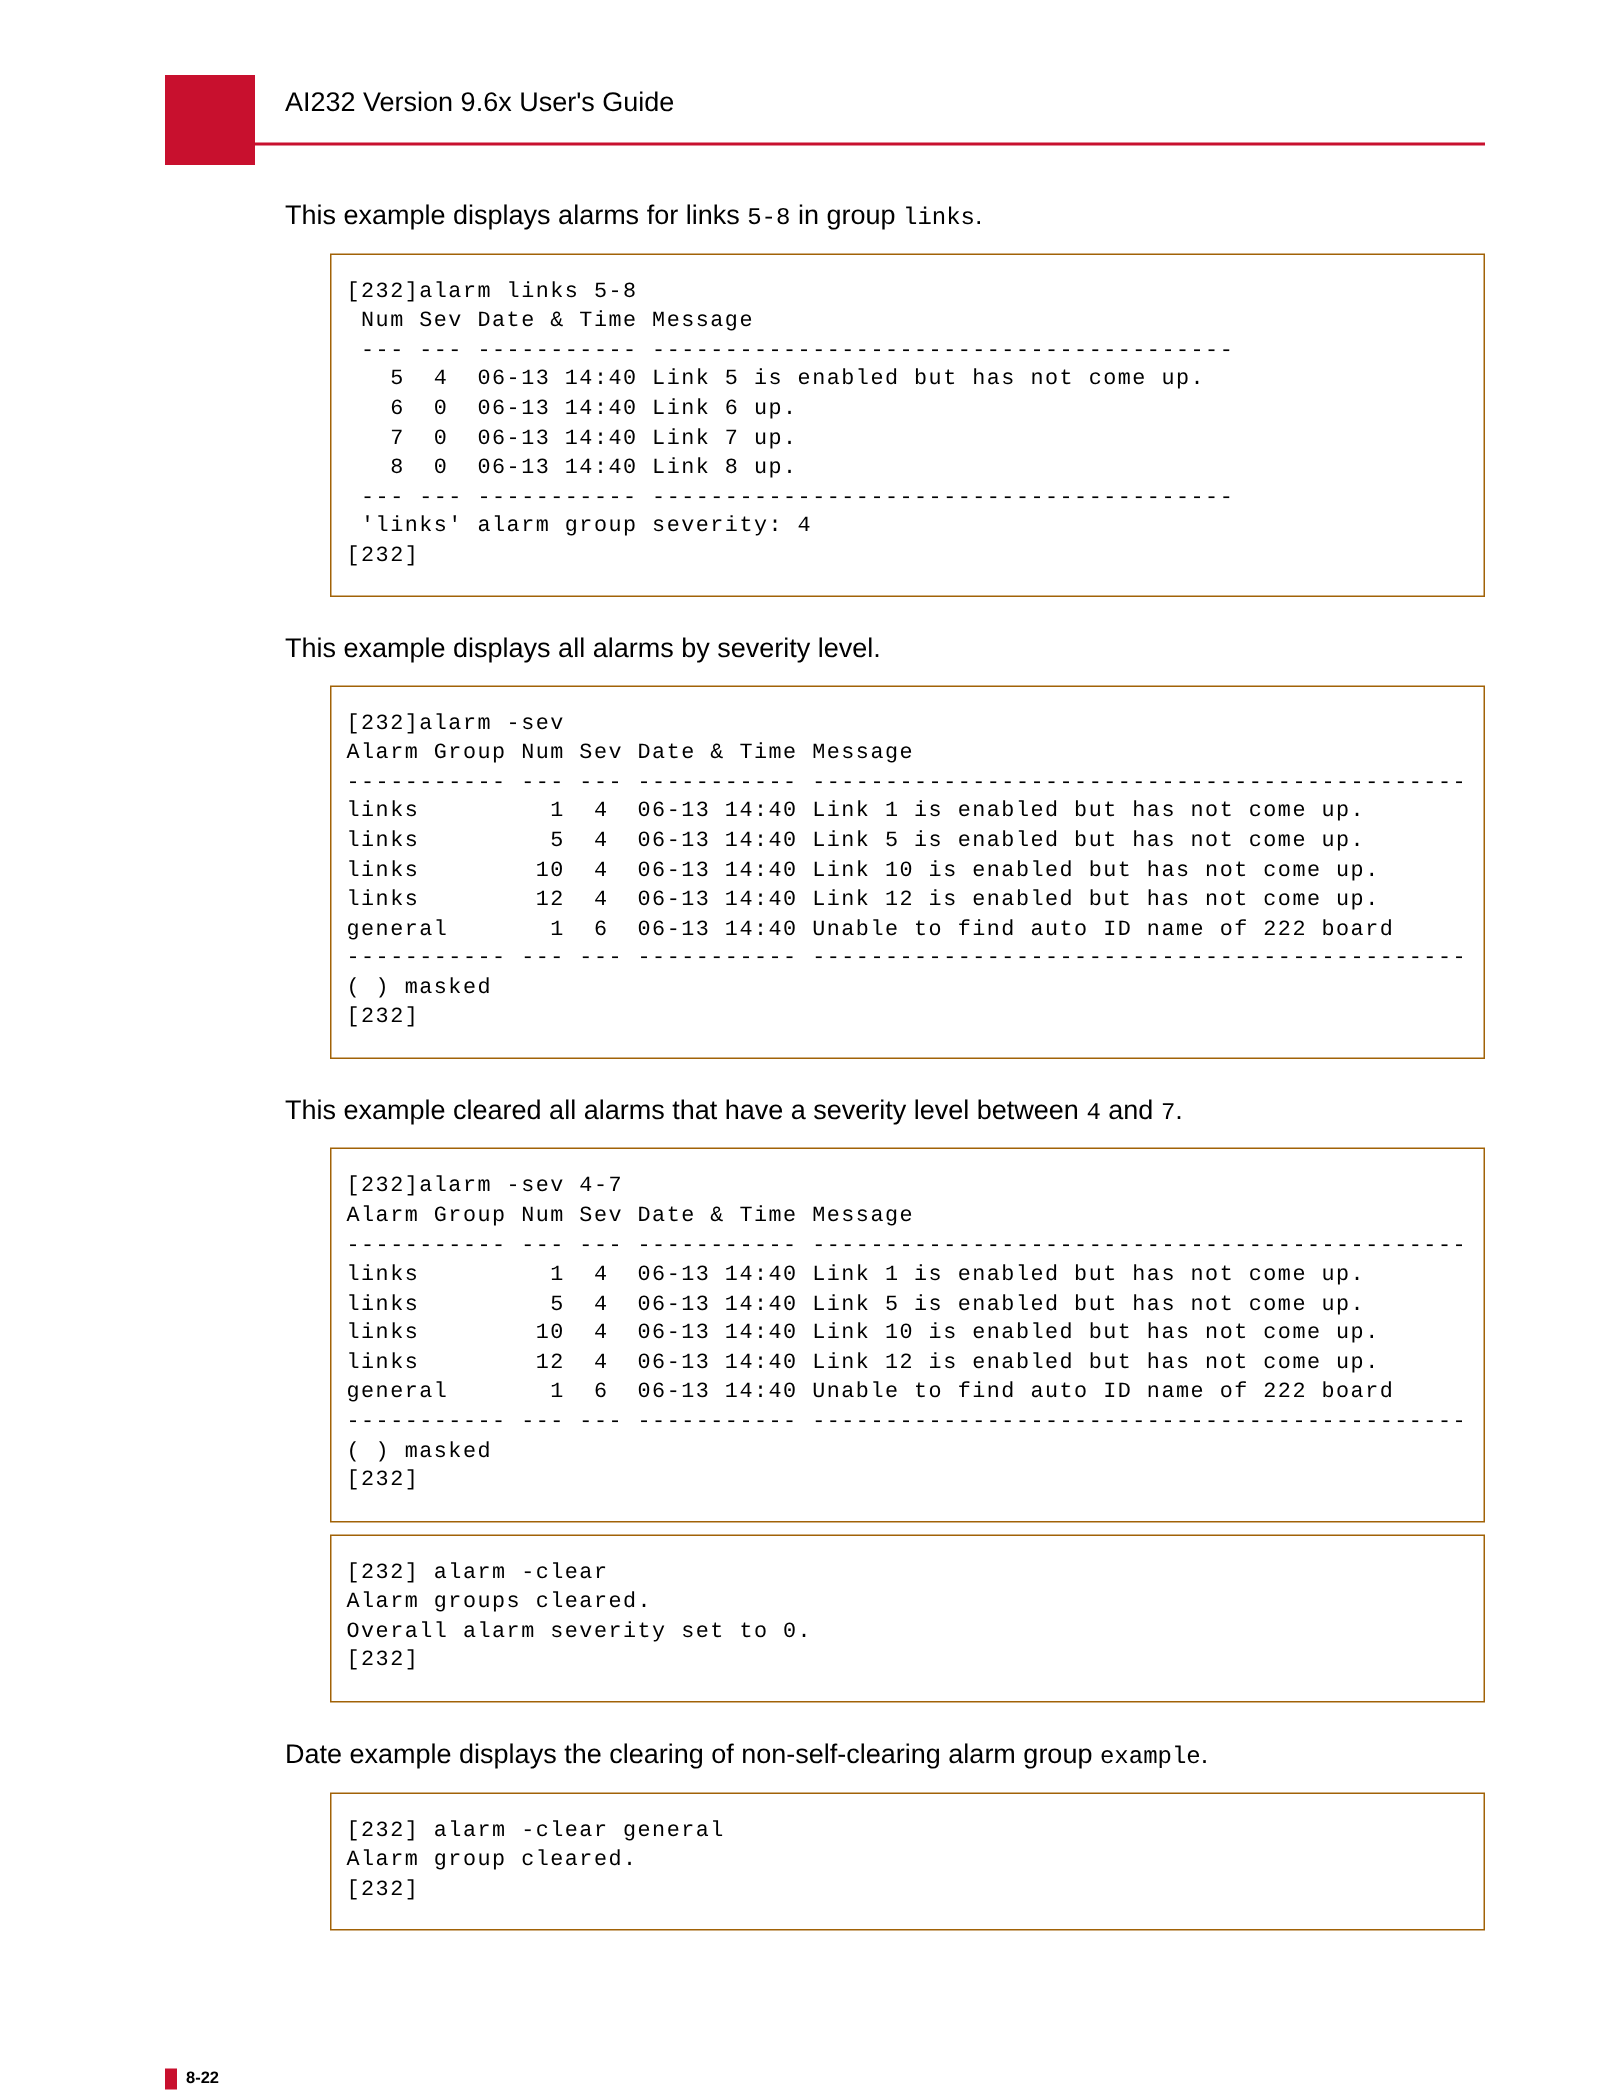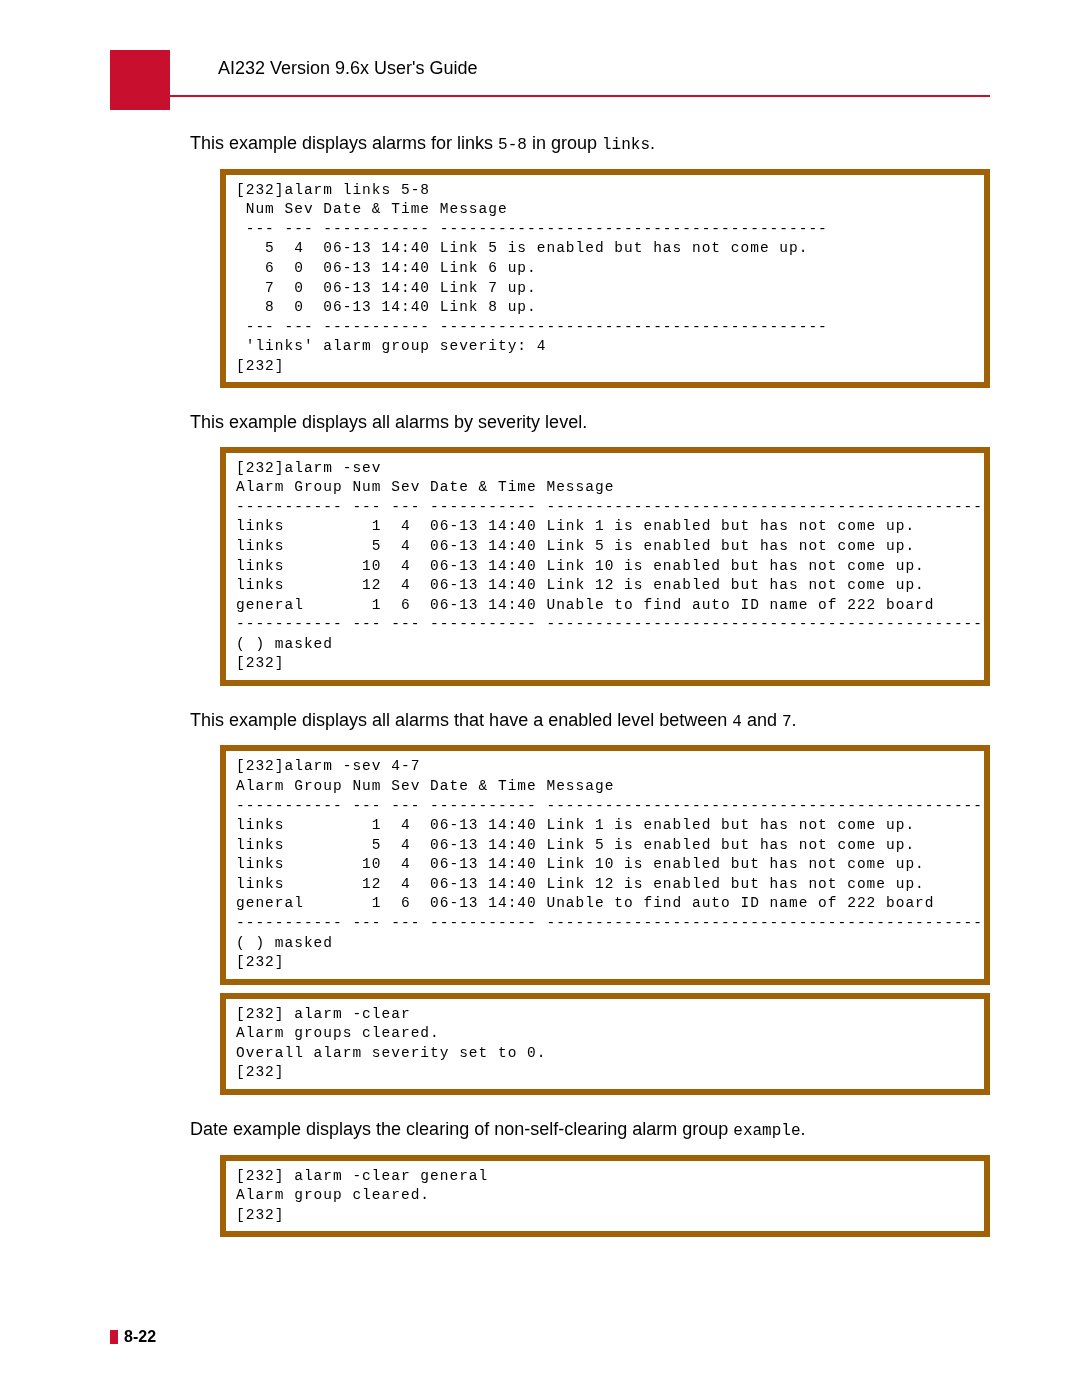--- a/index.html
+++ b/index.html
@@ -17,21 +17,21 @@
   }
   .red-block {
     position: absolute;
     left: 110px;
     top: 50px;
     width: 60px;
     height: 60px;
     background: #c8102e;
   }
   .header {
-    margin-left: 108px;
+    margin-left: 80px;
     padding-top: 6px;
     font-size: 18px;
     line-height: 1.4;
   }
   .header .title { font-size: 18px; }
   .header .subtitle { font-size: 16px; }
   .red-rule {
     margin: 14px 0 34px 0;
     border: none;
     border-top: 2px solid #c8102e;
@@ -41,43 +41,43 @@
     font-size: 18px;
     margin: 22px 0 12px 0;
     line-height: 1.35;
   }
   .inline-code {
     font-family: "Courier New", Courier, monospace;
     font-size: 16px;
   }
   .codebox {
     margin: 8px 0 8px 30px;
-    border: 6px solid #a16207;
-    padding: 6px 10px;
+    border: 1px solid #a16207;
+    padding: 16px 10px;
     font-family: "Courier New", Courier, monospace;
     font-size: 14.5px;
     line-height: 1.35;
     white-space: pre;
     letter-spacing: 1px;
     overflow: hidden;
   }
   .footer {
     margin-top: 90px;
     margin-left: 0;
   }
   .footer-mark {
     display: inline-block;
     width: 8px;
     height: 14px;
     background: #c8102e;
     vertical-align: middle;
     margin-right: 6px;
   }
   .footer-text {
-    font-size: 16px;
+    font-size: 11px;
     font-weight: bold;
     vertical-align: middle;
   }
 </style>
 </head>
 <body>
 
 <div class="page">
 
   <div class="red-block"></div>
@@ -113,21 +113,21 @@
 links         1  4  06-13 14:40 Link 1 is enabled but has not come up.
 links         5  4  06-13 14:40 Link 5 is enabled but has not come up.
 links        10  4  06-13 14:40 Link 10 is enabled but has not come up.
 links        12  4  06-13 14:40 Link 12 is enabled but has not come up.
 general       1  6  06-13 14:40 Unable to find auto ID name of 222 board
 ----------- --- --- ----------- ---------------------------------------------
 ( ) masked
 [232]</div>
 
     <p class="para">
-      <span>This example displays all alarms that have a enabled level between </span><span class="inline-code">4</span><span> and </span><span class="inline-code">7</span><span>.</span>
+      <span>This example cleared all alarms that have a severity level between </span><span class="inline-code">4</span><span> and </span><span class="inline-code">7</span><span>.</span>
     </p>
 
     <div class="codebox">[232]alarm -sev 4-7
 Alarm Group Num Sev Date &amp; Time Message
 ----------- --- --- ----------- ---------------------------------------------
 links         1  4  06-13 14:40 Link 1 is enabled but has not come up.
 links         5  4  06-13 14:40 Link 5 is enabled but has not come up.
 links        10  4  06-13 14:40 Link 10 is enabled but has not come up.
 links        12  4  06-13 14:40 Link 12 is enabled but has not come up.
 general       1  6  06-13 14:40 Unable to find auto ID name of 222 board

